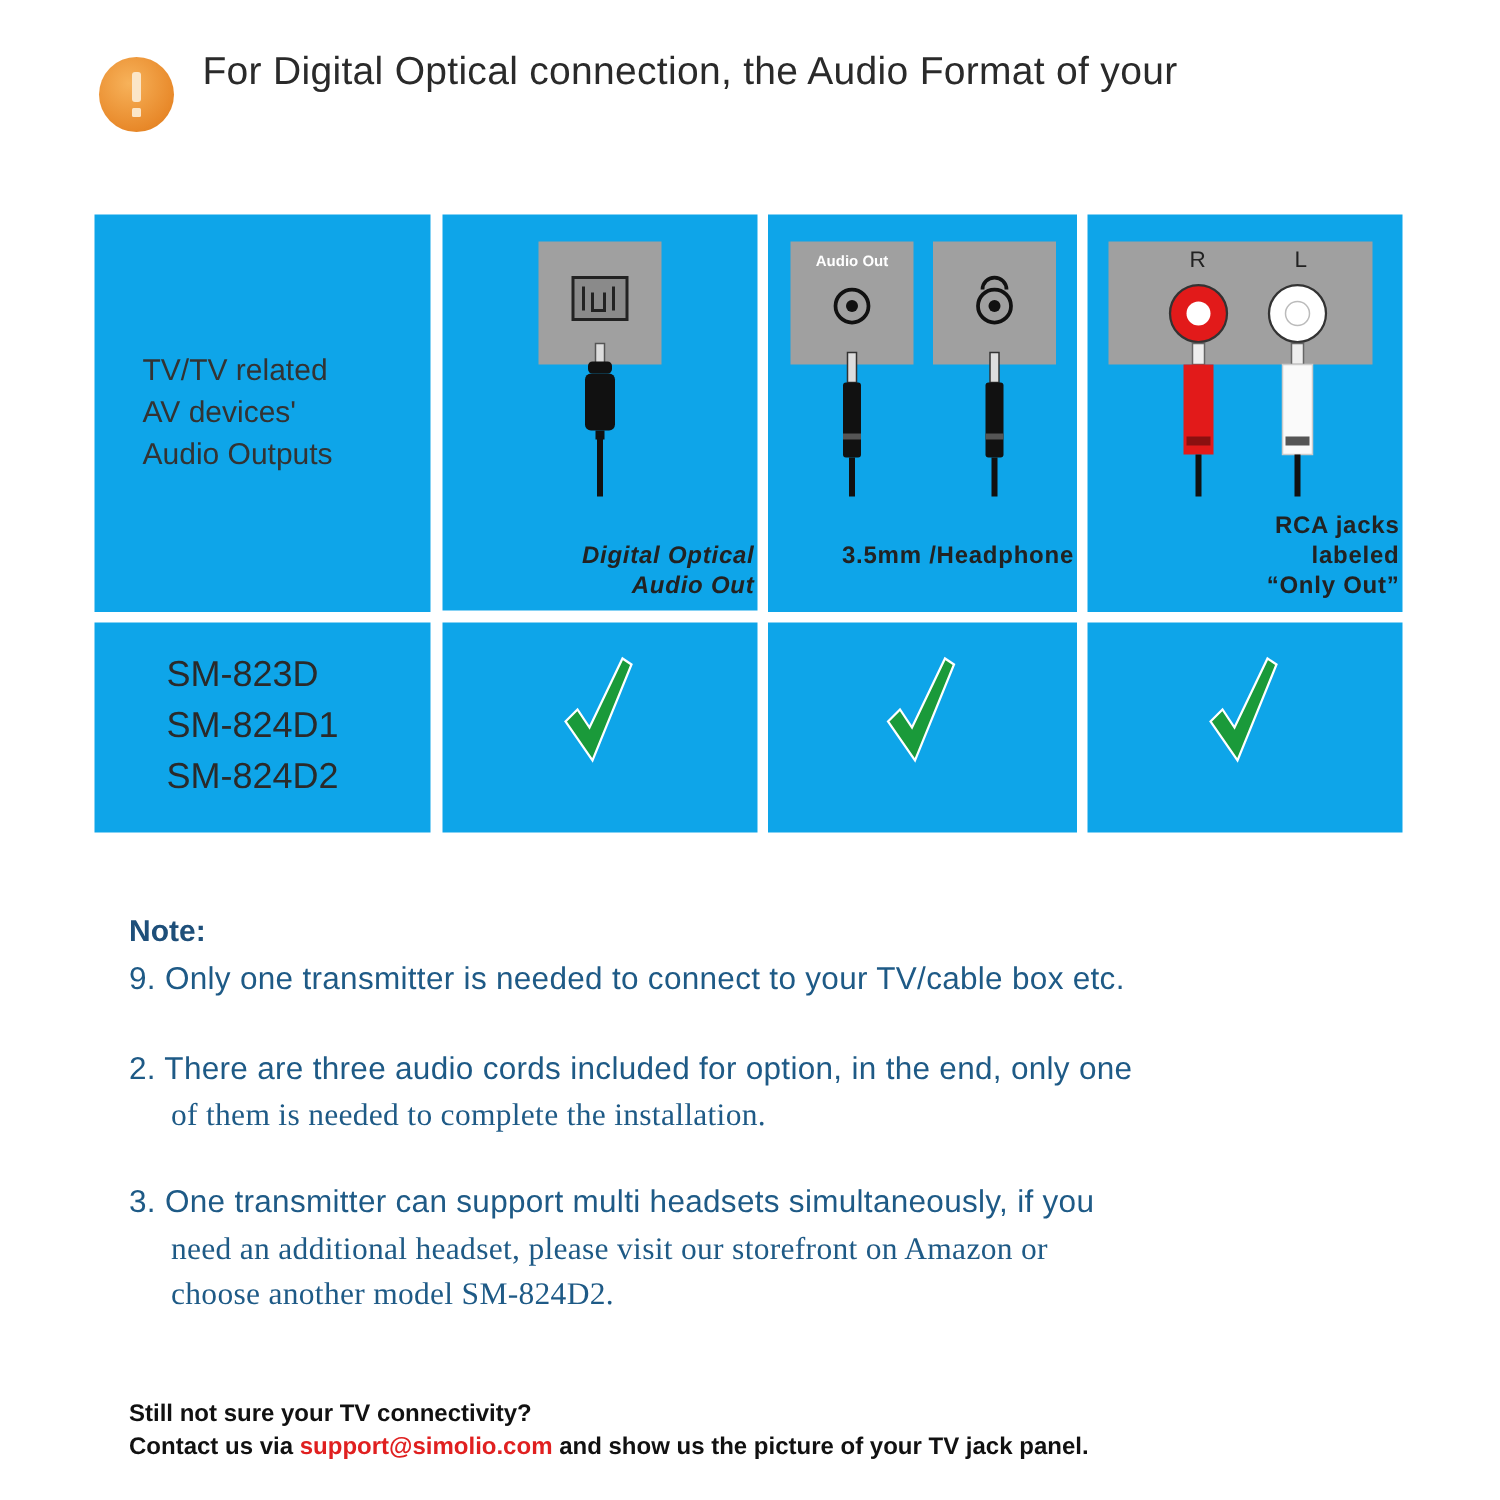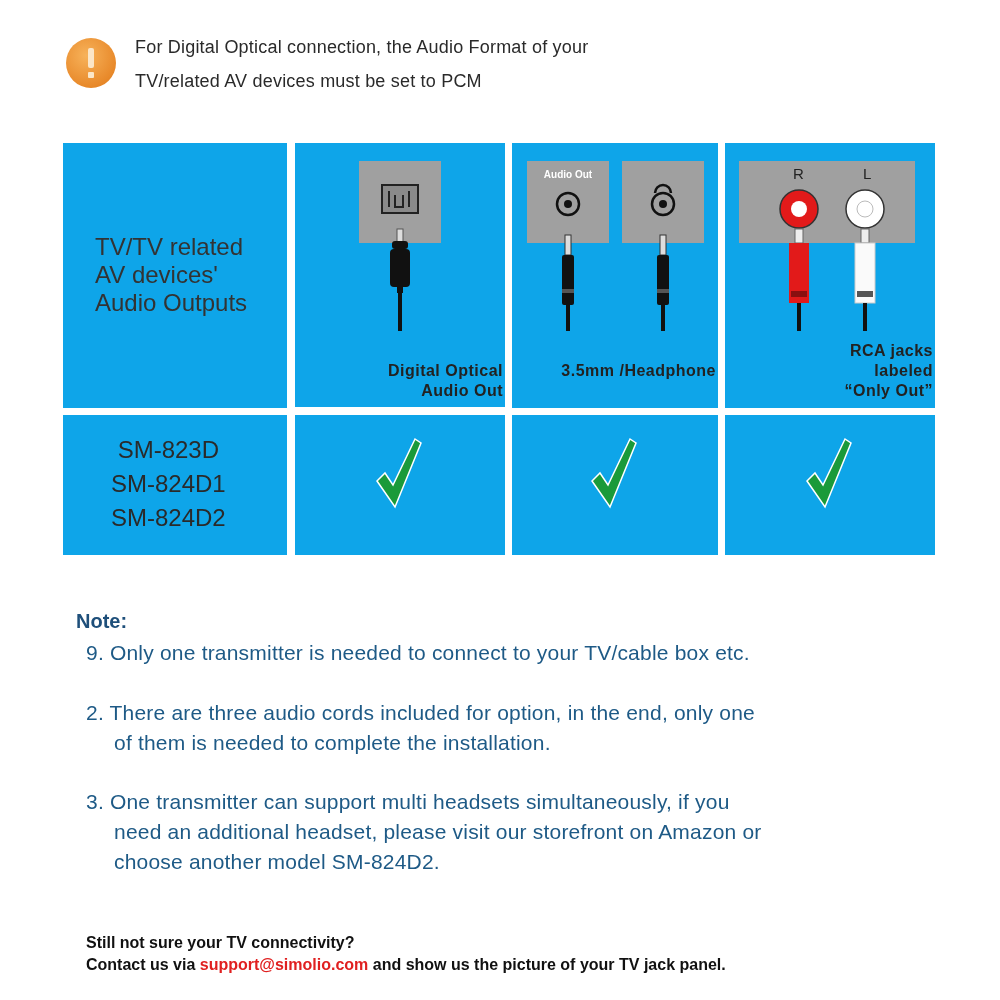--- a/index.html
+++ b/index.html
@@ -2,54 +2,53 @@
 <html><head>
 <meta charset="utf-8">
 <style>
   html,body{margin:0;padding:0;background:#fff;}
   body{width:1000px;height:1000px;position:relative;overflow:hidden;font-family:"Liberation Sans",sans-serif;}
   .abs{position:absolute;}
   .warn-icon{left:66px;top:38px;width:50px;height:50px;border-radius:50%;
     background:radial-gradient(circle at 40% 35%,#f7b25a,#e8892a 70%,#d97718);}
   .warn-icon .bar{position:absolute;left:22px;top:10px;width:6px;height:20px;background:#fbe6c8;border-radius:2px;}
   .warn-icon .dot{position:absolute;left:22px;top:34px;width:6px;height:6px;background:#fbe6c8;border-radius:1px;}
-  .warn-text{left:135px;top:30px;font-size:18px;line-height:34px;color:#2a2a2a;letter-spacing:0.2px;}
+  .warn-text{left:135px;top:30px;font-size:26px;line-height:34px;color:#2a2a2a;letter-spacing:0.2px;}
   .cell{position:absolute;background:#0ea5e9;}
-  .hdr-label{font-size:24px;line-height:28px;color:#333;}
-  .model-label{font-size:24px;line-height:34px;color:#2a2a2a;text-align:center;}
+  .hdr-label{font-size:20px;line-height:28px;color:#333;}
+  .model-label{font-size:24px;line-height:34px;color:#2a2a2a;}
   .cap{position:absolute;left:0;right:2px;text-align:right;font-weight:bold;font-size:16px;line-height:20px;color:#222;letter-spacing:0.5px;}
   .panel{position:absolute;background:#a0a0a0;}
   .check{position:absolute;}
-  .note-head{left:76px;top:610px;font-size:20px;font-weight:bold;color:#1e4f7a;}
+  .note-head{left:86px;top:610px;font-size:20px;font-weight:bold;color:#1e4f7a;}
   .note{position:absolute;left:86px;font-size:21px;line-height:30px;color:#1e5a86;letter-spacing:0.2px;}
-  .note .ind{padding-left:28px;display:block;}
+  .note .ind{padding-left:28px;display:block;font-family:Liberation Serif, serif;}
   .foot{left:86px;font-size:16px;font-weight:bold;color:#111;line-height:22px;}
   .email{color:#e02020;}
 </style>
 </head>
 <body>
 
 <div class="abs warn-icon">
     <div class="bar"></div>
     <div class="dot"></div>
   </div>
 <div class="abs warn-text">
   <div>For Digital Optical connection, the Audio Format of your</div>
-  <div>TV/related AV devices must be set to PCM</div>
 </div>
 
 <div class="cell" style="left:63px;top:143px;width:224px;height:265px;">
   <div class="abs hdr-label" style="left:32px;top:90px;">
     <div>TV/TV related</div>
     <div>AV devices'</div>
     <div>Audio Outputs</div>
   </div>
 </div>
 
-<div class="cell" style="left:295px;top:143px;width:210px;height:264px;">
+<div class="cell" style="left:295px;top:143px;width:210px;height:264px;font-style:italic;">
   <div class="panel" style="left:64px;top:18px;width:82px;height:82px;"></div>
   <svg class="abs" style="left:64px;top:18px;" width="82" height="175">
     <rect x="23" y="24" width="36" height="28" fill="#8a8a8a" stroke="#222" stroke-width="2"></rect>
     <path d="M30 30 v16 M36 34 v12 h8 v-12 M50 30 v16" stroke="#222" stroke-width="2" fill="none"></path>
     <rect x="38" y="68" width="6" height="14" fill="#ddd" stroke="#555"></rect>
     <rect x="33" y="80" width="16" height="8" rx="3" fill="#111"></rect>
     <rect x="31" y="88" width="20" height="38" rx="4" fill="#111"></rect>
     <rect x="38" y="126" width="6" height="6" fill="#111"></rect>
     <rect x="39" y="130" width="4" height="40" fill="#111"></rect>
   </svg>

